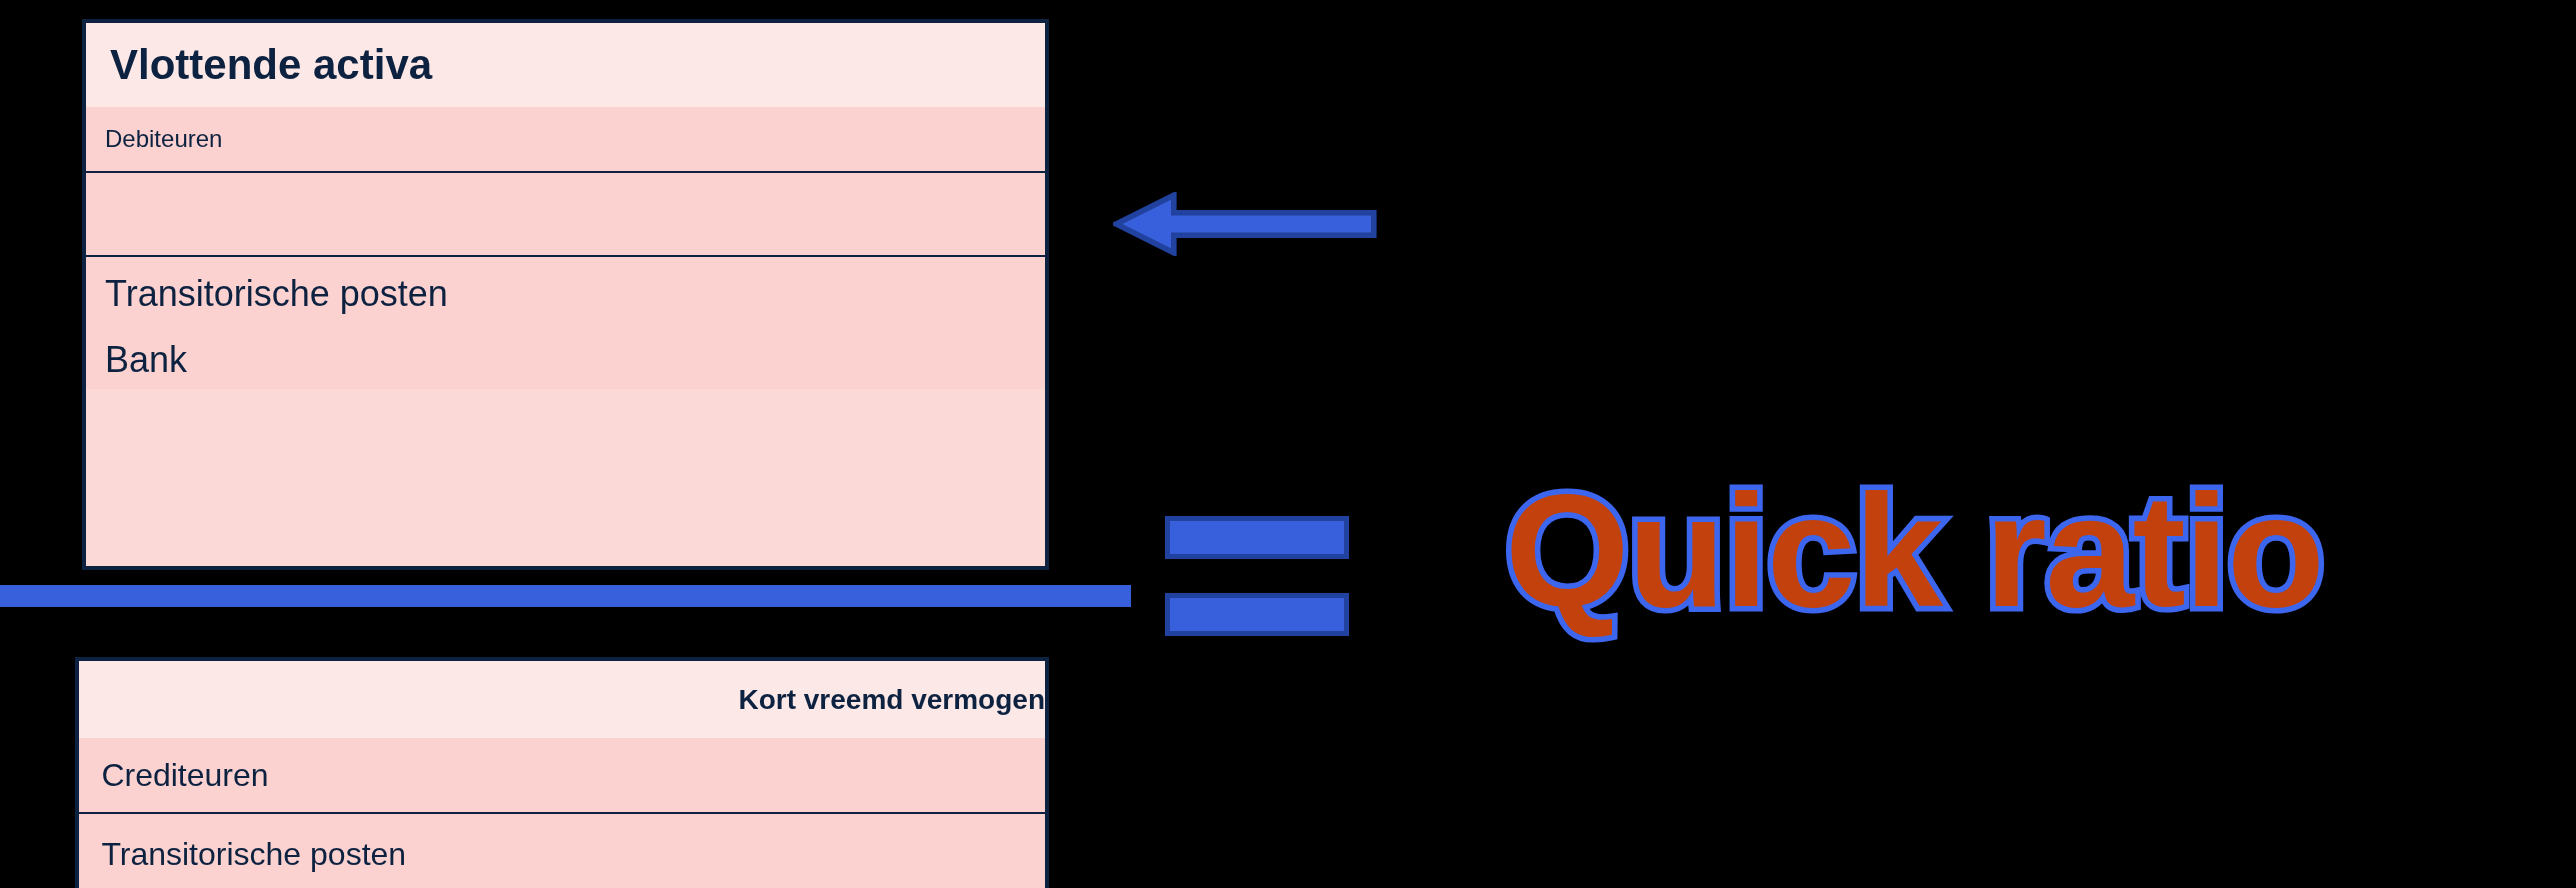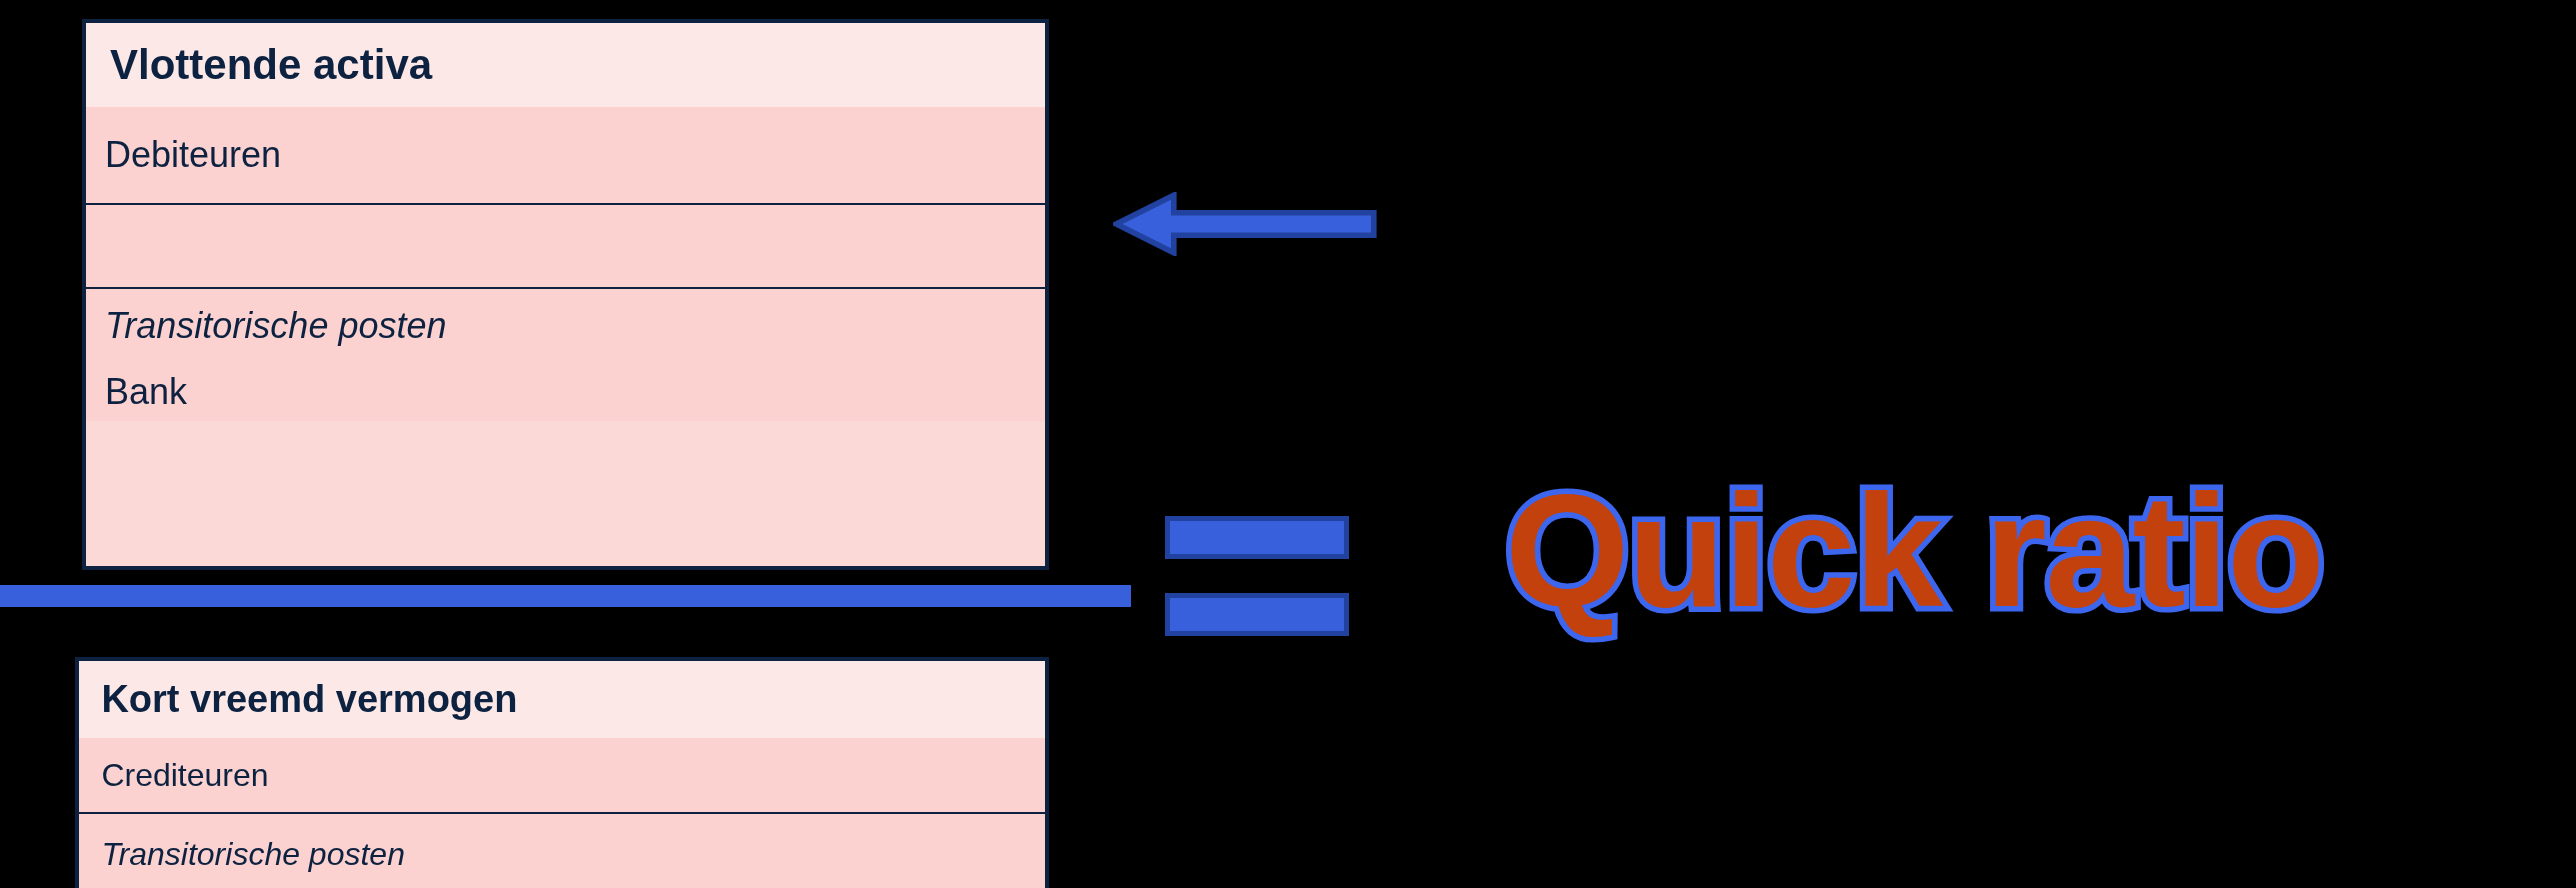--- a/index.html
+++ b/index.html
@@ -62,34 +62,33 @@
     background: #fbd2cf;
     font-weight: normal;
   }
 
   .row-divider-top {
     border-top: 3.2px solid #0d2240;
   }
 
   .row-thin-divider-top {
     border-top: 2.4px solid #0d2240;
-    font-style: italic;
   }
 
   
   #numerator-table .r0 { height: 84px; font-size: 42px; padding-left: 24px; }
-  #numerator-table .r1 { height: 96px; font-size: 36px; }
+  #numerator-table .r1 { height: 64px; font-size: 24px; }
   #numerator-table .r2 { height: 84px; font-size: 36px; }
   #numerator-table .r3 { height: 76px;  font-size: 36px; }
   #numerator-table .r4 { height: 88px; font-size: 42px; padding-left: 29px; }
   #numerator-table .r5 { height: 58px;  font-size: 36px; }
   #numerator-table .r6 { height: 60px;  font-size: 36px; }
 
   
-  #denominator-table .d0 { height: 77px;  font-size: 38px; padding-left: 22.4px; }
+  #denominator-table .d0 { height: 77px;  font-size: 28px; padding-left: 22.4px; justify-content: flex-end; }
   #denominator-table .d1 { height: 74px;  font-size: 32px; padding-left: 22.4px; }
   #denominator-table .d2 { height: 82px; font-size: 32px; padding-left: 22.4px; }
 
   
   #fraction-bar {
     position: absolute;
     left: 0px;
     top: 585px;
     width: 1131px;
     height: 21.6px;

